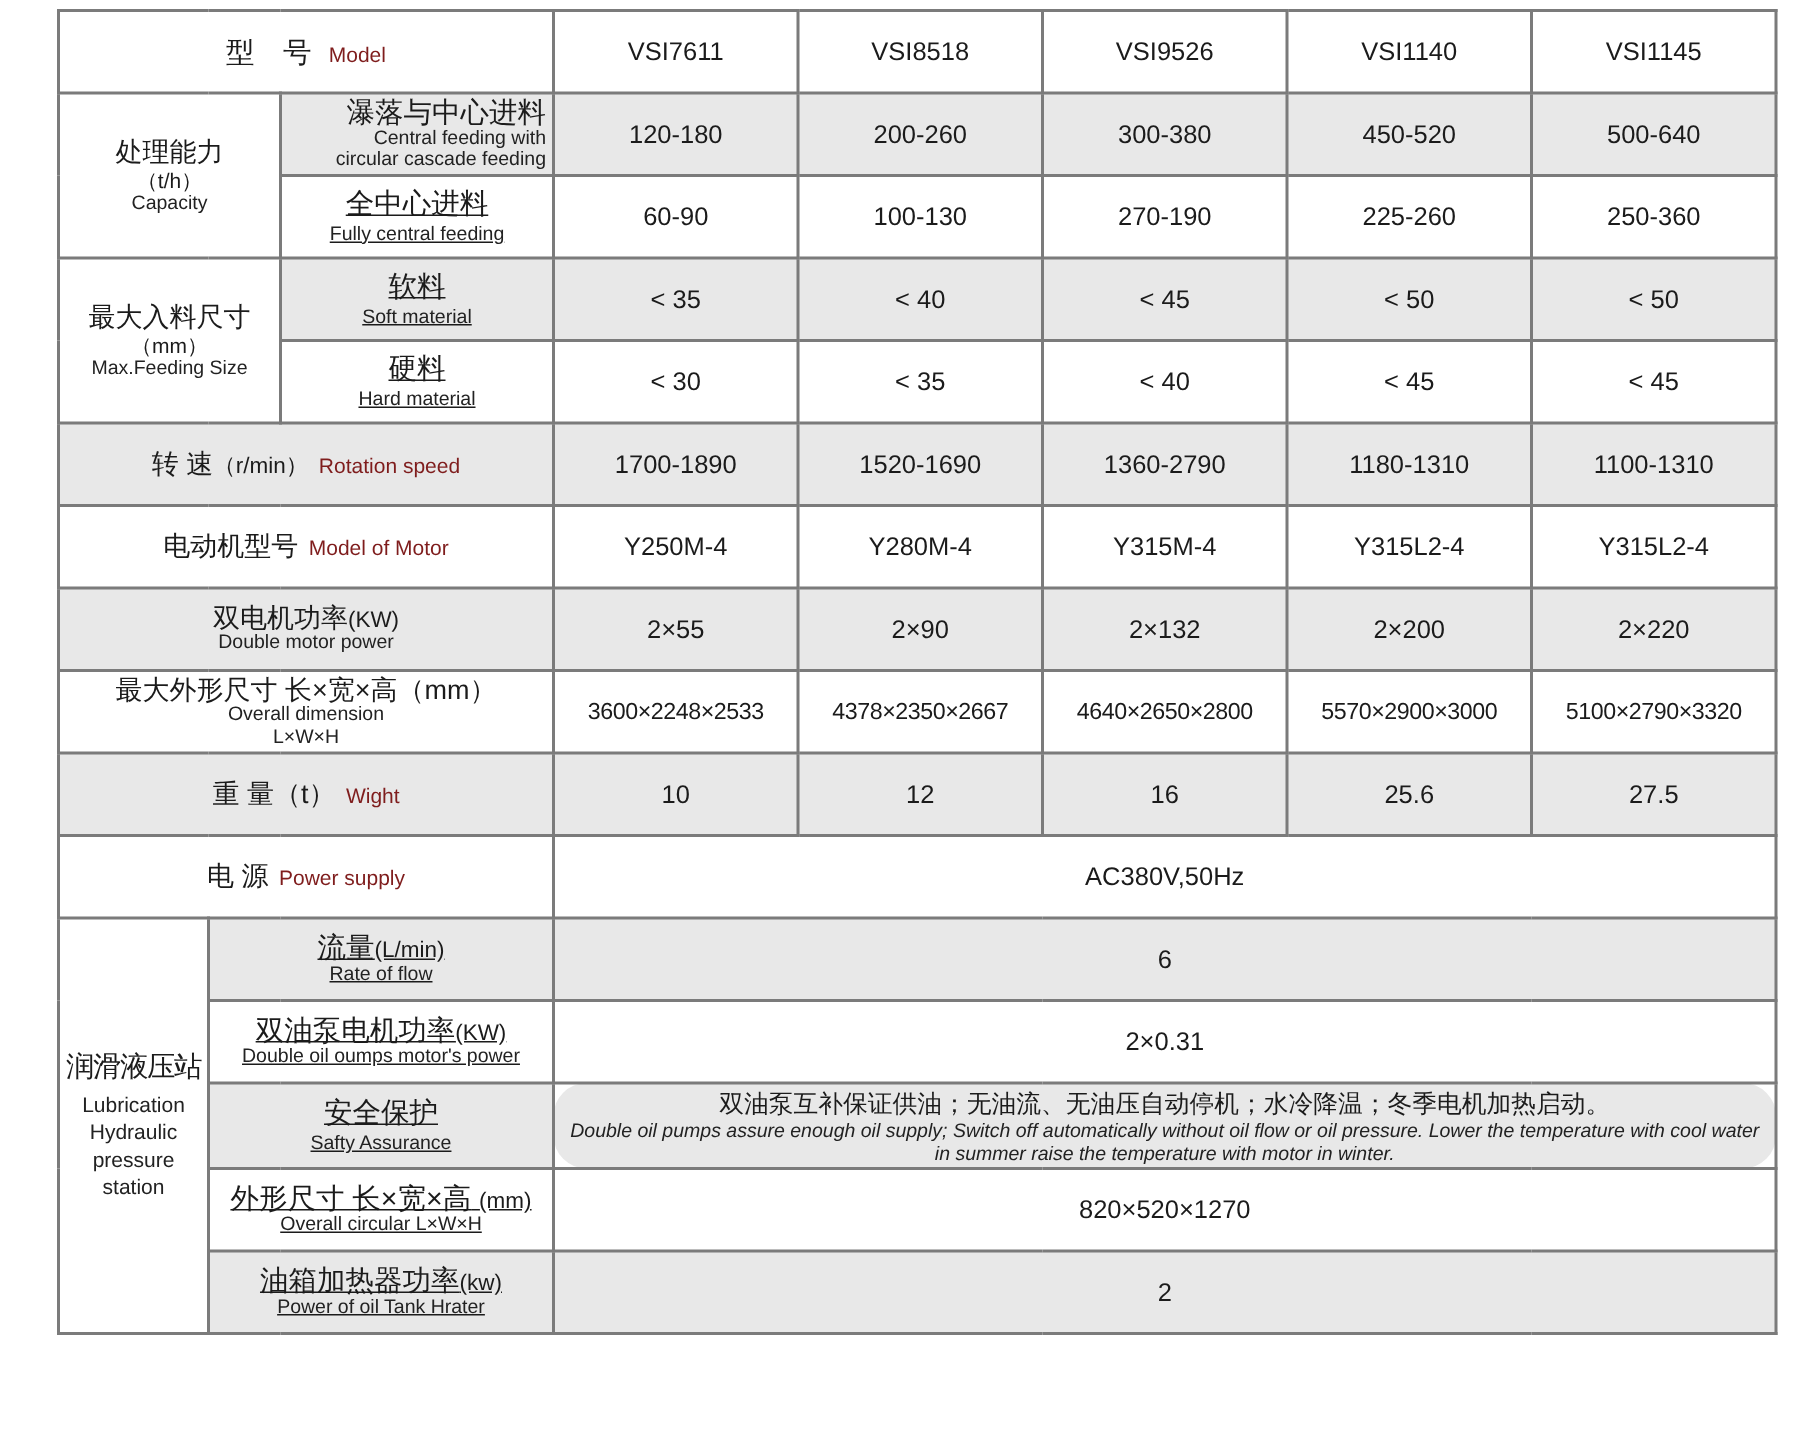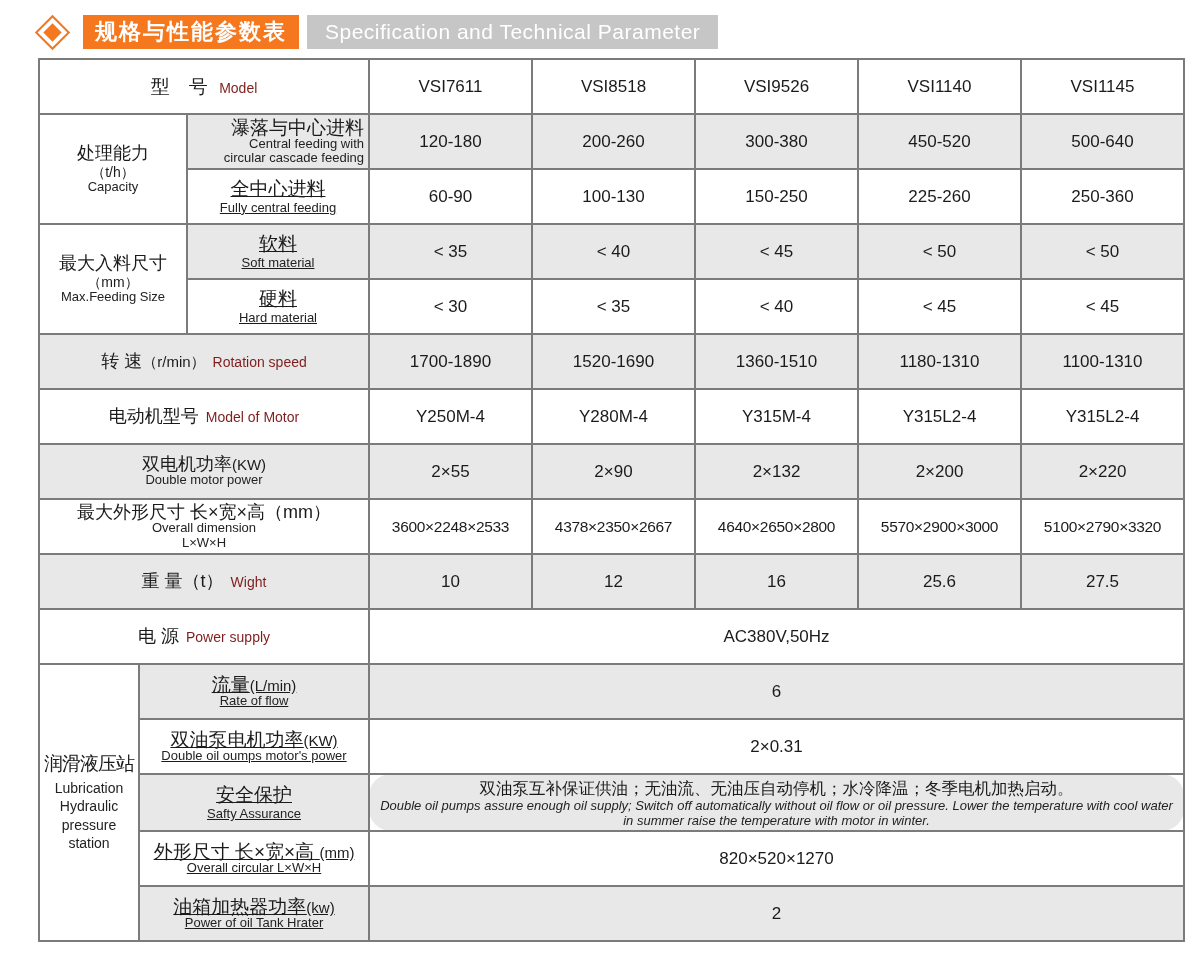--- a/index.html
+++ b/index.html
@@ -45,27 +45,20 @@
 
   .safety{text-align:center;padding:3px 6px 3px 12px;border-radius:22px;}
   .safety .szh{font-size:16.5px;line-height:1.35;}
   .safety .sen{font-size:13px;line-height:1.12;color:#222222;font-style:italic;}
 </style>
 </head>
 <body>
 
 <div>
 
-  <div class="titlebar">
-    <span class="diamond">
-        <span class="diamond-core"></span>
-      </span>
-    <span class="title-zh">规格与性能参数表</span>
-    <span class="title-en">Specification and Technical Parameter</span>
-  </div>
 
   <table class="spec">
     <colgroup>
       <col style="width:100px">
         <col style="width:48px">
         <col style="width:182px">
       <col style="width:163px">
         <col style="width:163px">
         <col style="width:163px">
         <col style="width:163px">
@@ -103,21 +96,21 @@
       <td class="val shaded">500-640</td>
     </tr>
 
     <tr>
       <td class="sub-left">
         <div class="zh">全中心进料</div>
         <div class="en">Fully central feeding</div>
       </td>
       <td class="val">60-90</td>
       <td class="val">100-130</td>
-      <td class="val">150-250</td>
+      <td class="val">270-190</td>
       <td class="val">225-260</td>
       <td class="val">250-360</td>
     </tr>
 
     <tr>
       <td colspan="2" rowspan="2" class="group">
         <div class="zh">最大入料尺寸</div>
         <div class="unit">（mm）</div>
         <div class="en">Max.Feeding Size</div>
       </td>
@@ -143,21 +136,21 @@
       <td class="val">&lt; 45</td>
       <td class="val">&lt; 45</td>
     </tr>
 
     <tr>
       <td colspan="3" class="lbl shaded">
         <span class="zh">转 速</span><span class="unit-inl">（r/min）</span><span class="en-inl">Rotation speed</span>
       </td>
       <td class="val shaded">1700-1890</td>
       <td class="val shaded">1520-1690</td>
-      <td class="val shaded">1360-1510</td>
+      <td class="val shaded">1360-2790</td>
       <td class="val shaded">1180-1310</td>
       <td class="val shaded">1100-1310</td>
     </tr>
 
     <tr>
       <td colspan="3" class="lbl">
         <span class="zh">电动机型号</span><span class="en-inl">Model of Motor</span>
       </td>
       <td class="val">Y250M-4</td>
       <td class="val">Y280M-4</td>

